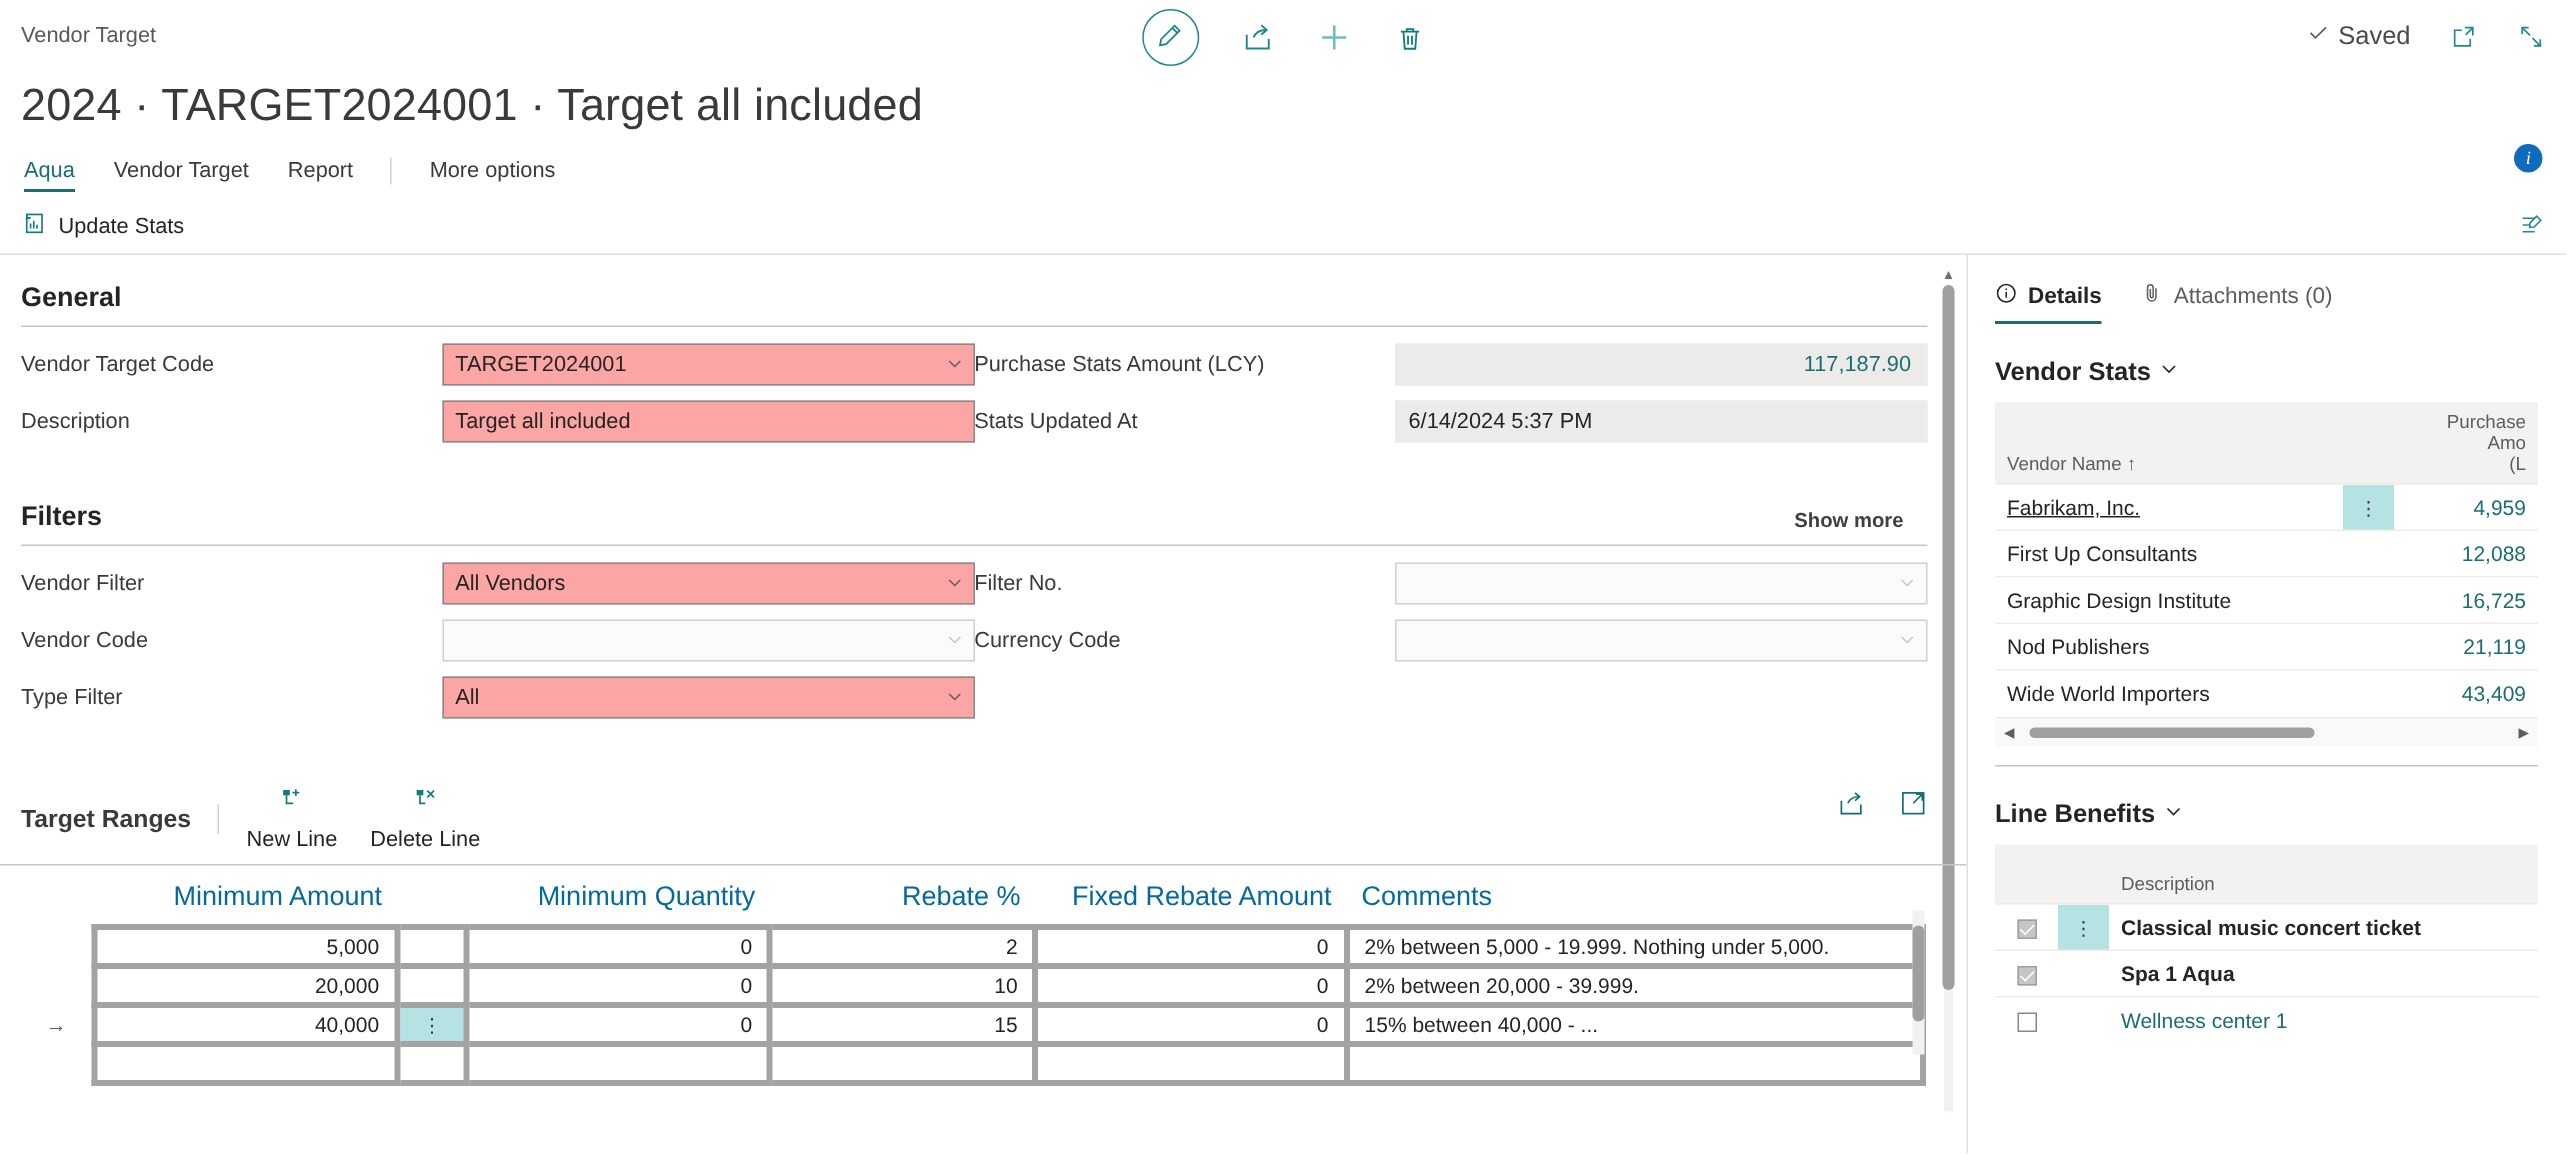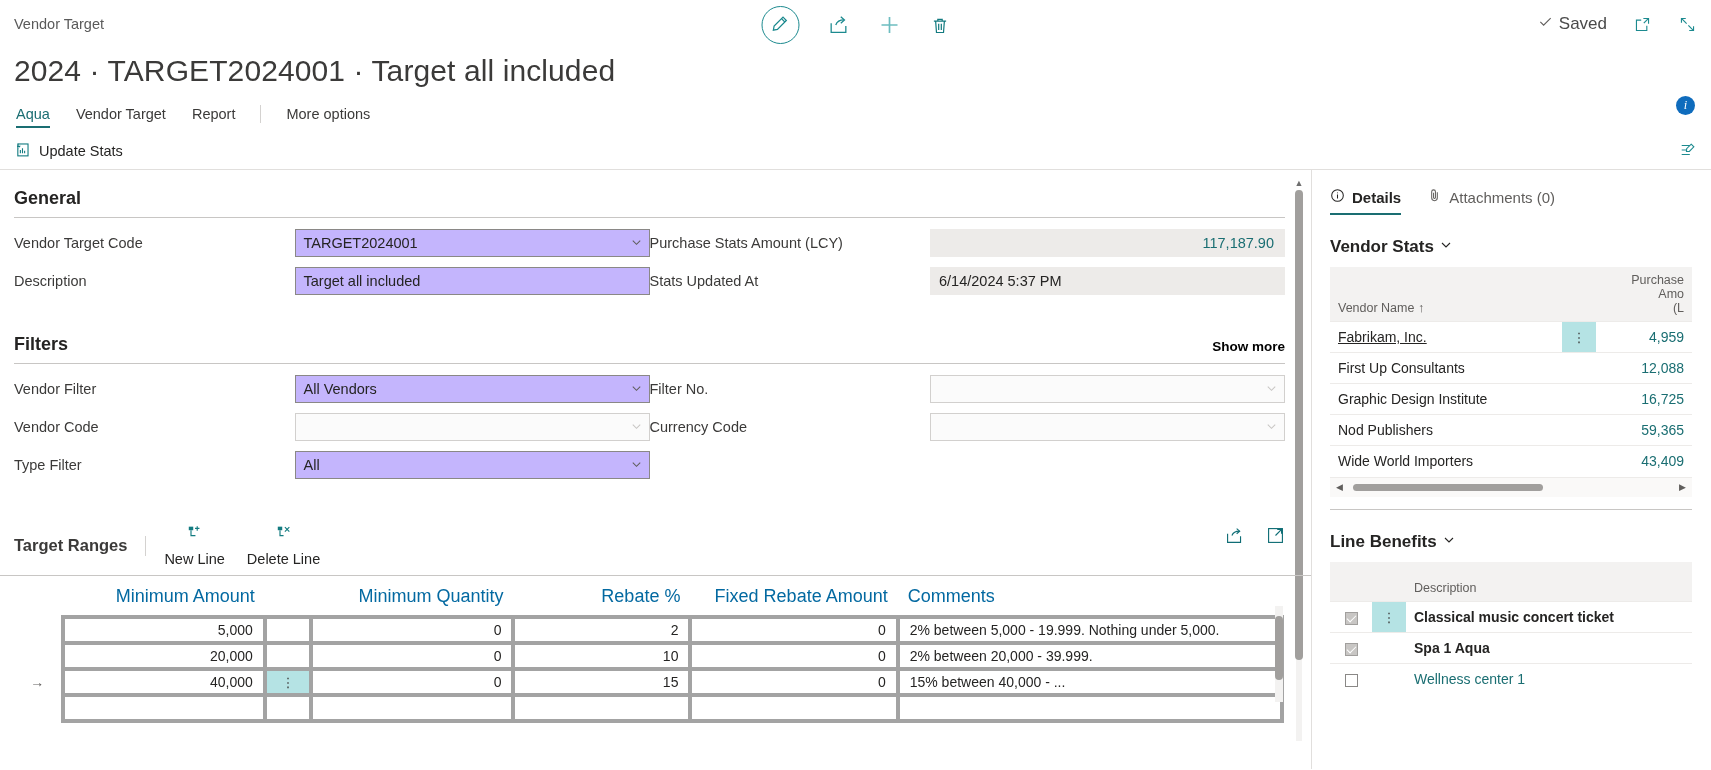--- a/index.html
+++ b/index.html
@@ -131,22 +131,22 @@
 
   
   .section { padding: 0 26px 0 14px; }
   .sec-title {
     font-size: 18px; font-weight: 600; color: #252423;
     padding: 18px 0 8px 0;
     position: relative;
   }
   .sec-rule { border-bottom: 1px solid #c8c6c4; margin-bottom: 6px; }
   .show-more {
-    position: absolute; right: 0; bottom: 9px;
-    font-size: 13.5px; color: #000000; cursor: pointer;
+    position: absolute; right: 16px; bottom: 9px;
+    font-size: 13.5px; color: #404040; cursor: pointer;
   }
 
   .field-grid { display: flex; }
   .col { width: 50%; }
   .field-row {
     display: flex; align-items: center;
     height: 38px;
   }
   .field-label {
     font-size: 14.5px; color: #3b3a39;
@@ -159,21 +159,21 @@
     background-position: 0 9px;
     background-repeat: repeat-x;
     margin: 0 6px;
   }
   .field-ctl {
     width: 355px; height: 28px;
     border: 1px solid #8a8886;
     display: flex; align-items: center;
     padding: 0 6px 0 8px;
     font-size: 14.5px; color: #252423;
-    background: #c4b5fd;
+    background: #fca5a5;
     position: relative;
   }
   .field-ctl.readonly {
     background: #edebe9; border-color: #edebe9;
     justify-content: flex-end; padding-right: 10px;
     color: #1a6e72;
   }
   .field-ctl.readonly.plain { justify-content: flex-start; color: #252423; padding-left: 8px;}
   .field-ctl.dis { border-color: #d2d0ce; color: #a19f9d; background:#fbfbfb; }
   .field-ctl .chev {
@@ -706,21 +706,21 @@
           <td class="r">12,088</td>
         </tr>
         <tr>
           <td>Graphic Design Institute</td>
           <td class="dot"></td>
           <td class="r">16,725</td>
         </tr>
         <tr>
           <td>Nod Publishers</td>
           <td class="dot"></td>
-          <td class="r">59,365</td>
+          <td class="r">21,119</td>
         </tr>
         <tr>
           <td>Wide World Importers</td>
           <td class="dot"></td>
           <td class="r">43,409</td>
         </tr>
       </tbody>
     </table>
 
     <div class="fb-hscroll">

